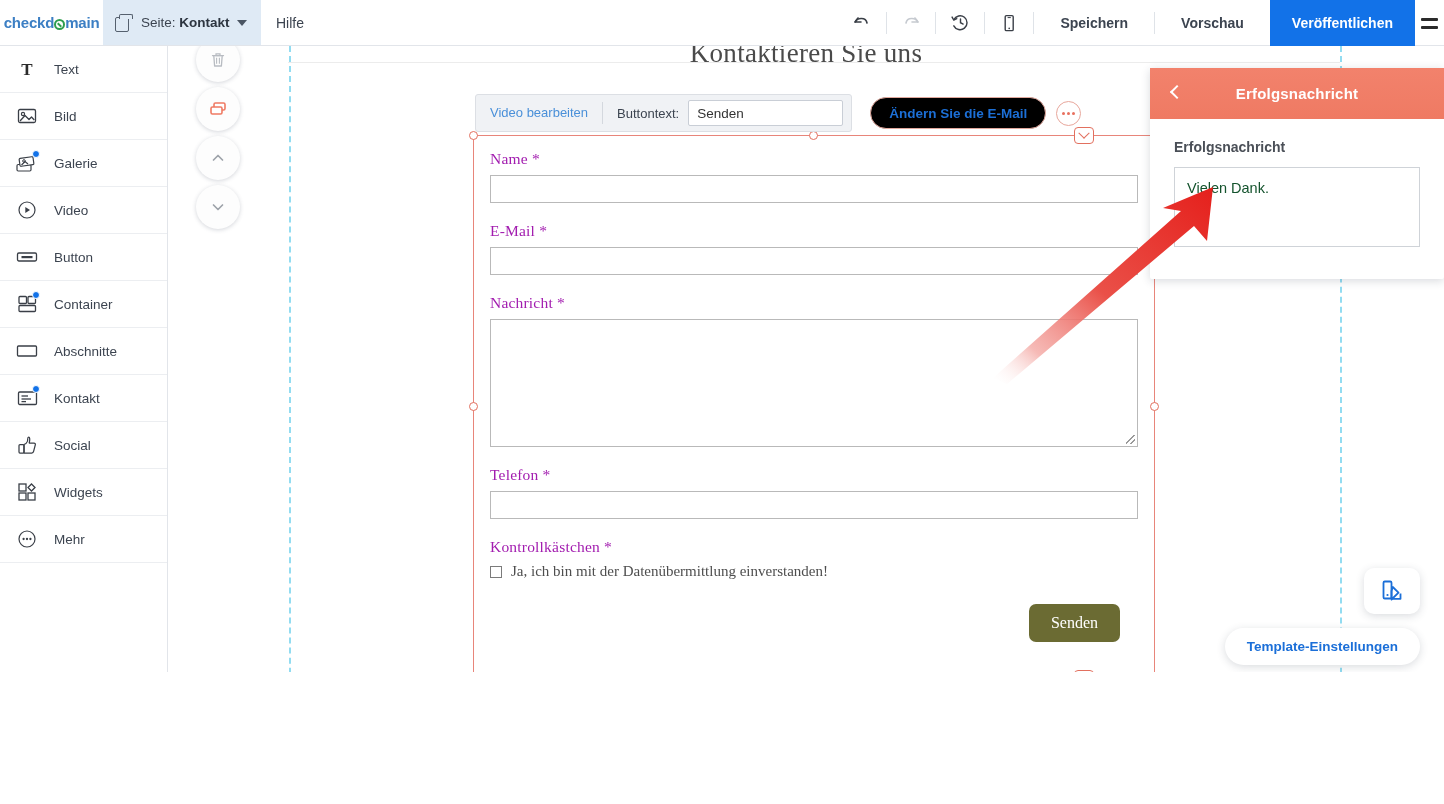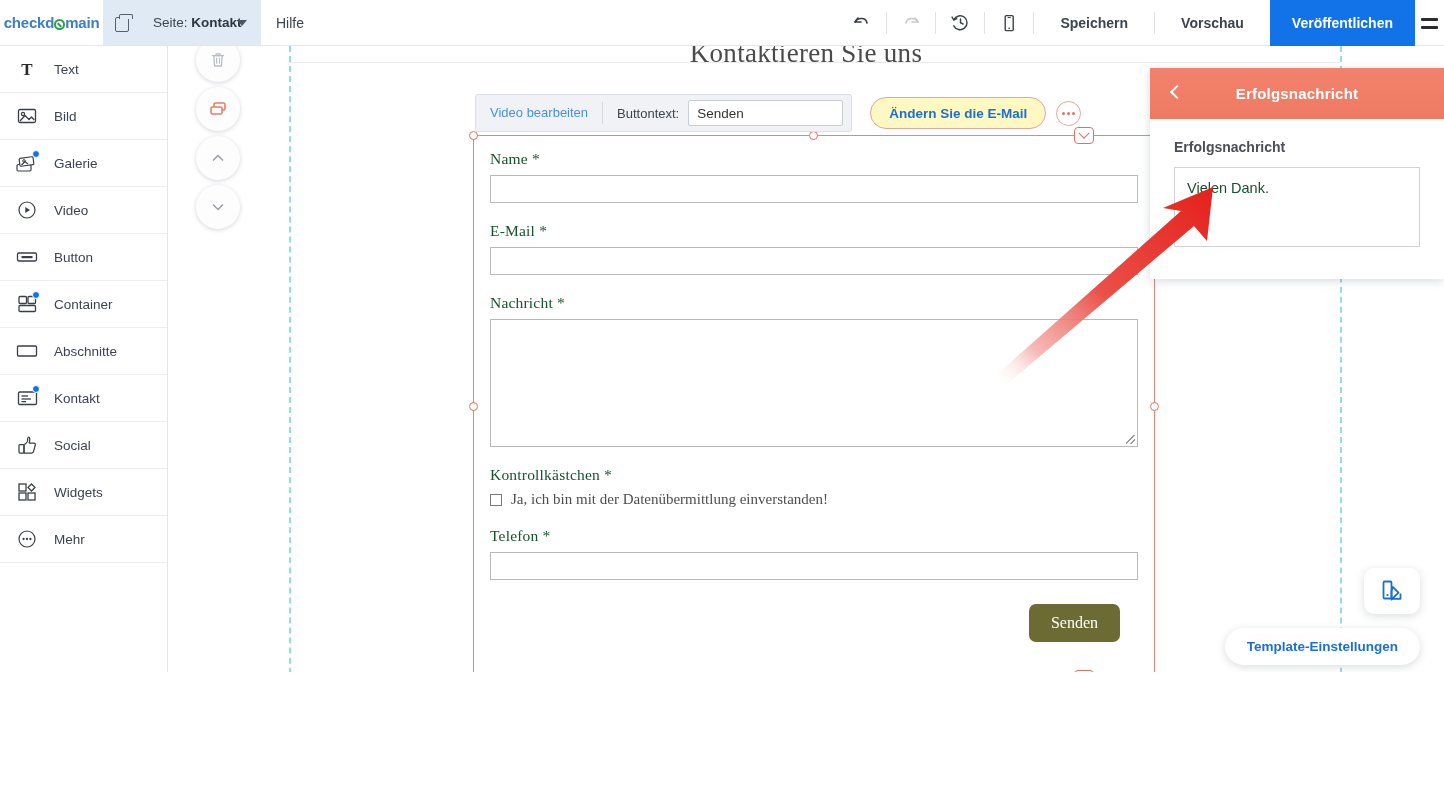--- a/index.html
+++ b/index.html
@@ -24,21 +24,21 @@
   }
   .brand .b1 { color:#3c7fc4; }
   .brand .b2 { color:#3c7fc4; }
   .brand .bo { display:inline-block; width:11px; height:11px; border-radius:50%;
                border:2px solid #2f9e4f; position:relative; top:2px; margin:0 0px; }
   .brand .bo::after{ content:""; position:absolute; left:1px; top:3px; width:5px; height:2px;
                background:#2f9e4f; transform:rotate(45deg); }
 
   .page-selector {
     width:158px; background:#dfeaf5; display:flex; align-items:center;
-    padding:6px 12px; gap:20px; cursor:pointer; position:relative;
+    padding:6px 12px; gap:8px; cursor:pointer; position:relative;
   }
   .page-selector .pg-icon { width:18px; height:18px; flex:0 0 18px; position:relative; }
   .page-selector .pg-icon::before{
     content:""; position:absolute; left:0; top:3px; width:12px; height:13px;
     border:1.6px solid #55606e; border-radius:2px;
   }
   .page-selector .pg-icon::after{
     content:""; position:absolute; left:4px; top:0px; width:12px; height:4px;
     border:1.6px solid #55606e; border-bottom:none; border-radius:2px 2px 0 0;
     background:#dfeaf5;
@@ -135,21 +135,21 @@
   }
   .ftb-sep { width:1px; height:22px; background:#d4d8de; }
   .ftb-lbl { padding:0 9px 0 14px; font-size:13px; color:#3c4450; }
   .ftb-input {
     width:155px; height:26px; background:#fff; border:1px solid #c9ced6; border-radius:2px;
     font-size:13.5px; color:#333; padding:0 8px; font-family:"Liberation Sans", sans-serif;
     margin-right:8px;
   }
   .ftb-pill {
     margin-left:18px; height:32px; padding:0 18px; border:1px solid #e0a79c; border-radius:17px;
-    background:#fef9c3; color:#1c6fd6; font-size:13.5px; font-weight:700;
+    background:#000000; color:#1c6fd6; font-size:13.5px; font-weight:700;
     display:flex; align-items:center; cursor:pointer;
   }
   .ftb-dots {
     margin-left:10px; width:25px; height:25px; border-radius:50%; border:1px solid #e8a79c;
     background:#fff; display:flex; align-items:center; justify-content:center; gap:2px;
     cursor:pointer;
   }
   .ftb-dots i { width:3px; height:3px; border-radius:50%; background:#e8705e; display:block; }
 
   
@@ -176,21 +176,21 @@
     border-bottom:1.6px solid #e2705f; transform:rotate(45deg) translate(-2px,-2px);
   }
   #badge-top { top:-9px; right:60px; }
   #badge-bottom { bottom:-9px; right:60px; }
 
   
   #form { position:absolute; left:322px; top:104px; width:648px; z-index:15; }
   .f-row { margin-bottom:19px; }
   .f-lbl {
     font-family:"Liberation Serif", serif;
-    font-size:15.5px; color:#14532d; margin-bottom:7px; letter-spacing:.2px;
+    font-size:15.5px; color:#a21caf; margin-bottom:7px; letter-spacing:.2px;
   }
   .f-inp {
     width:100%; height:28px; border:1px solid #b9b9b9; background:#fff;
   }
   .f-area {
     width:100%; height:128px; border:1px solid #b9b9b9; background:#fff; position:relative;
   }
   .f-area::after{
     content:""; position:absolute; right:2px; bottom:2px; width:9px; height:9px;
     background:
@@ -516,30 +516,30 @@
         <div class="f-lbl">E-Mail *</div>
         <input class="f-inp" type="text" style="">
       </div>
 
       <div class="f-row">
         <div class="f-lbl">Nachricht *</div>
         <div class="f-area"></div>
       </div>
 
       <div class="f-row">
+        <div class="f-lbl">Telefon *</div>
+        <input class="f-inp" type="text" style="">
+      </div>
+
+      <div class="f-row">
         <div class="f-lbl">Kontrollkästchen *</div>
         <div class="f-check">
           <span class="f-cbox"></span>
           <span class="f-ctext">Ja, ich bin mit der Datenübermittlung einverstanden!</span>
         </div>
-      </div>
-
-      <div class="f-row">
-        <div class="f-lbl">Telefon *</div>
-        <input class="f-inp" type="text" style="">
       </div>
 
       <div class="f-submit-wrap">
         <button class="f-submit">Senden</button>
       </div>
     </div>
 
   </div>
 
   <div id="rightpanel">

